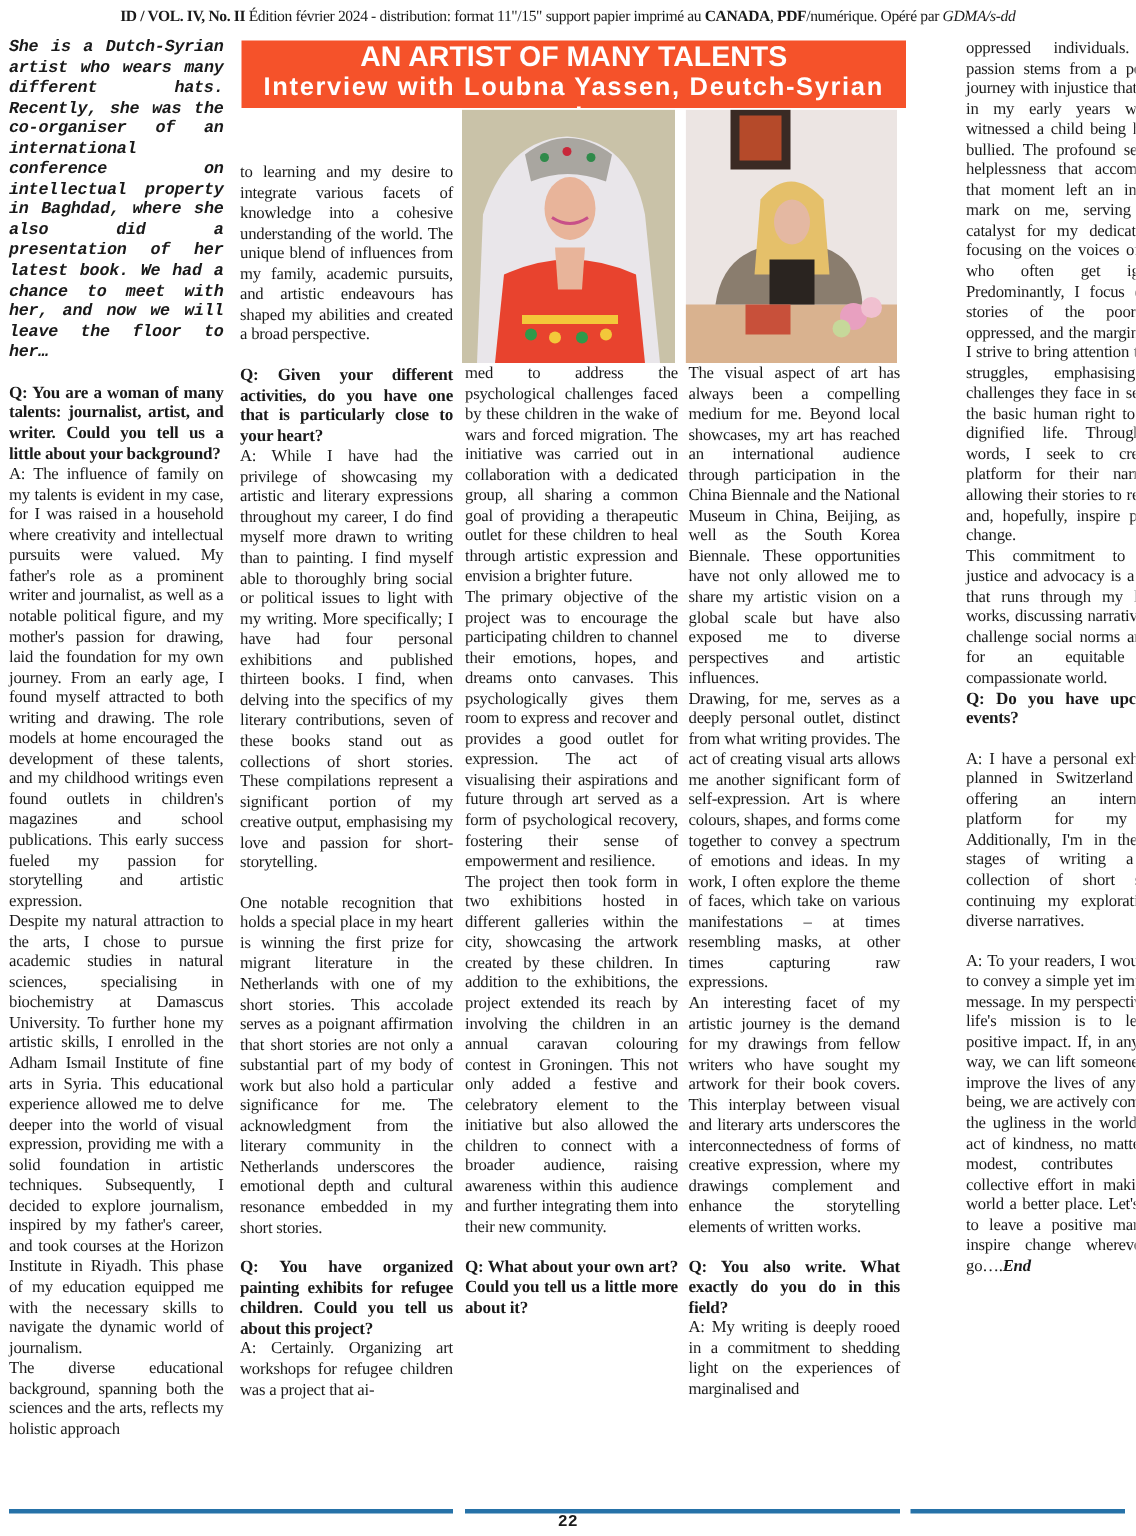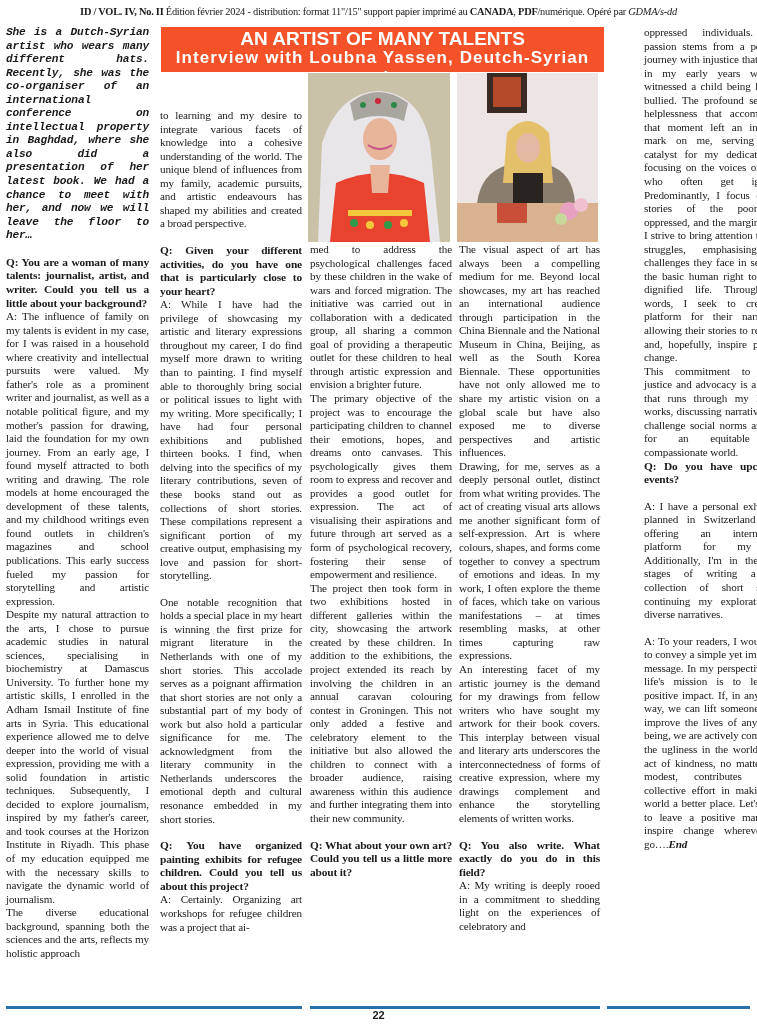--- a/index.html
+++ b/index.html
@@ -16,21 +16,21 @@
   .photo { position:absolute; overflow:hidden; }
   .photo svg { display:block; width:100%; height:100%; }
   .col { position:absolute; font-size:11.15px; line-height:13.55px; text-align:justify;
          letter-spacing:-0.15px; }
   .col p { margin:0; }
   .col .q { font-weight:bold; font-size:11.4px; line-height:13.6px; }
   .col .intro { font-style:italic; font-weight:bold;font-family:Liberation Mono, monospace; }
   .gap { height:13px; }
   .rule { position:absolute; top:1006px; height:3px; background:#2672a8; }
   .pagenum { position:absolute; top:1009px; left:0; width:757px; text-align:center;
-             font-family:Liberation Sans, sans-serif; font-weight:bold; font-size:11px; }
+             font-family:Liberation Mono, monospace; font-weight:bold; font-size:11px; }
   .end-mark { font-weight:bold; font-style:italic; }
 </style>
 </head>
 <body>
 
 <div class="header-line">
   <b>ID / VOL. IV, No. II</b><span> Édition février 2024 - distribution: format 11"/15" support papier imprimé au </span><b>CANADA</b><span>, </span><b>PDF</b><span>/numérique. Opéré par </span><i>GDMA/s-dd</i>
 </div>
 
 <div class="banner">
@@ -103,21 +103,21 @@
   <div class="gap"></div>
   <p class="q">Q: What about your own art? Could you tell us a little more about it?</p>
 </div>
 
 <div class="col" style="left:459px; top:243px; width:141px;">
   <p>The visual aspect of art has always been a compelling medium for me. Beyond local showcases, my art has reached an international audience through participation in the China Biennale and the National Museum in China, Beijing, as well as the South Korea Biennale. These opportunities have not only allowed me to share my artistic vision on a global scale but have also exposed me to diverse perspectives and artistic influences.</p>
   <p>Drawing, for me, serves as a deeply personal outlet, distinct from what writing provides. The act of creating visual arts allows me another significant form of self-expression. Art is where colours, shapes, and forms come together to convey a spectrum of emotions and ideas. In my work, I often explore the theme of faces, which take on various manifestations – at times resembling masks, at other times capturing raw expressions.</p>
   <p>An interesting facet of my artistic journey is the demand for my drawings from fellow writers who have sought my artwork for their book covers. This interplay between visual and literary arts underscores the interconnectedness of forms of creative expression, where my drawings complement and enhance the storytelling elements of written works.</p>
   <div class="gap"></div>
   <p class="q">Q: You also write. What exactly do you do in this field?</p>
-  <p>A: My writing is deeply rooed in a commitment to shedding light on the experiences of celebratory and</p>
+  <p>A: My writing is deeply rooed in a commitment to shedding light on the experiences of marginalised and</p>
 </div>
 
 <div class="col" style="left:607px; top:26px; width:143px;margin-left:37px;">
   <p>oppressed individuals. This passion stems from a personal journey with injustice that began in my early years when I witnessed a child being heavily bullied. The profound sense of helplessness that accompanied that moment left an indelible mark on me, serving as a catalyst for my dedication to focusing on the voices of those who often get ignored. Predominantly, I focus on the stories of the poor, the oppressed, and the marginalised. I strive to bring attention to their struggles, emphasising the challenges they face in securing the basic human right to live a dignified life. Through my words, I seek to create a platform for their narratives, allowing their stories to resonate and, hopefully, inspire positive change.</p>
   <p>This commitment to social justice and advocacy is a thread that runs through my literary works, discussing narratives that challenge social norms and call for an equitable and compassionate world.</p>
   <p class="q">Q: Do you have upcoming events?</p>
   <div class="gap"></div>
   <p>A: I have a personal exhibition planned in Switzerland soon, offering an international platform for my art. Additionally, I'm in the early stages of writing a new collection of short stories, continuing my exploration of diverse narratives.</p>
   <div class="gap"></div>
   <p><span>A: To your readers, I would like to convey a simple yet important message. In my perspective, our life's mission is to leave a positive impact. If, in any small way, we can lift someone up or improve the lives of any living being, we are actively combating the ugliness in the world. Each act of kindness, no matter how modest, contributes to a collective effort in making the world a better place. Let's strive to leave a positive mark and inspire change wherever we go….</span><span class="end-mark">End</span></p>

